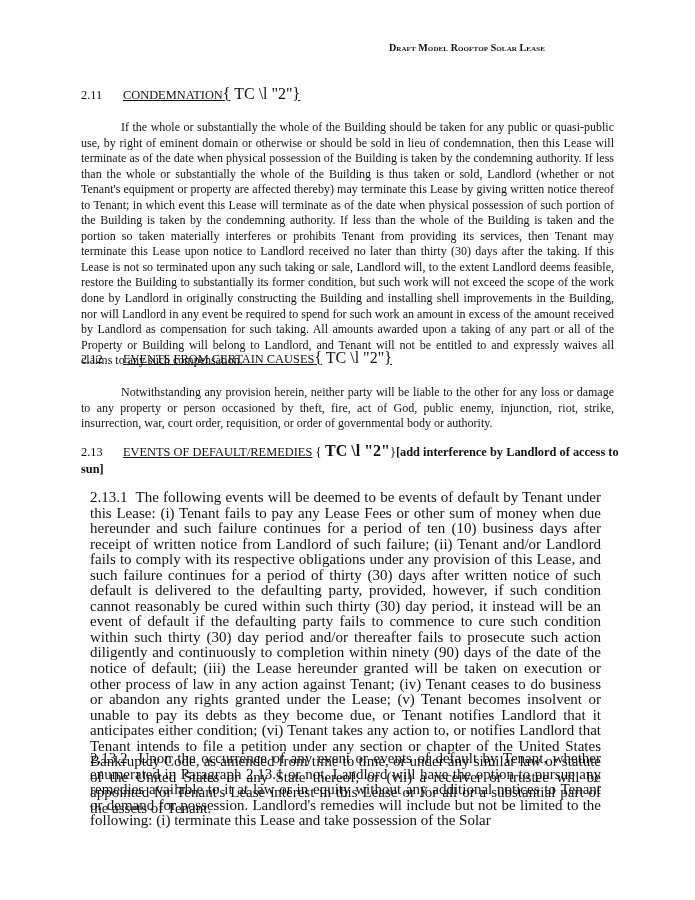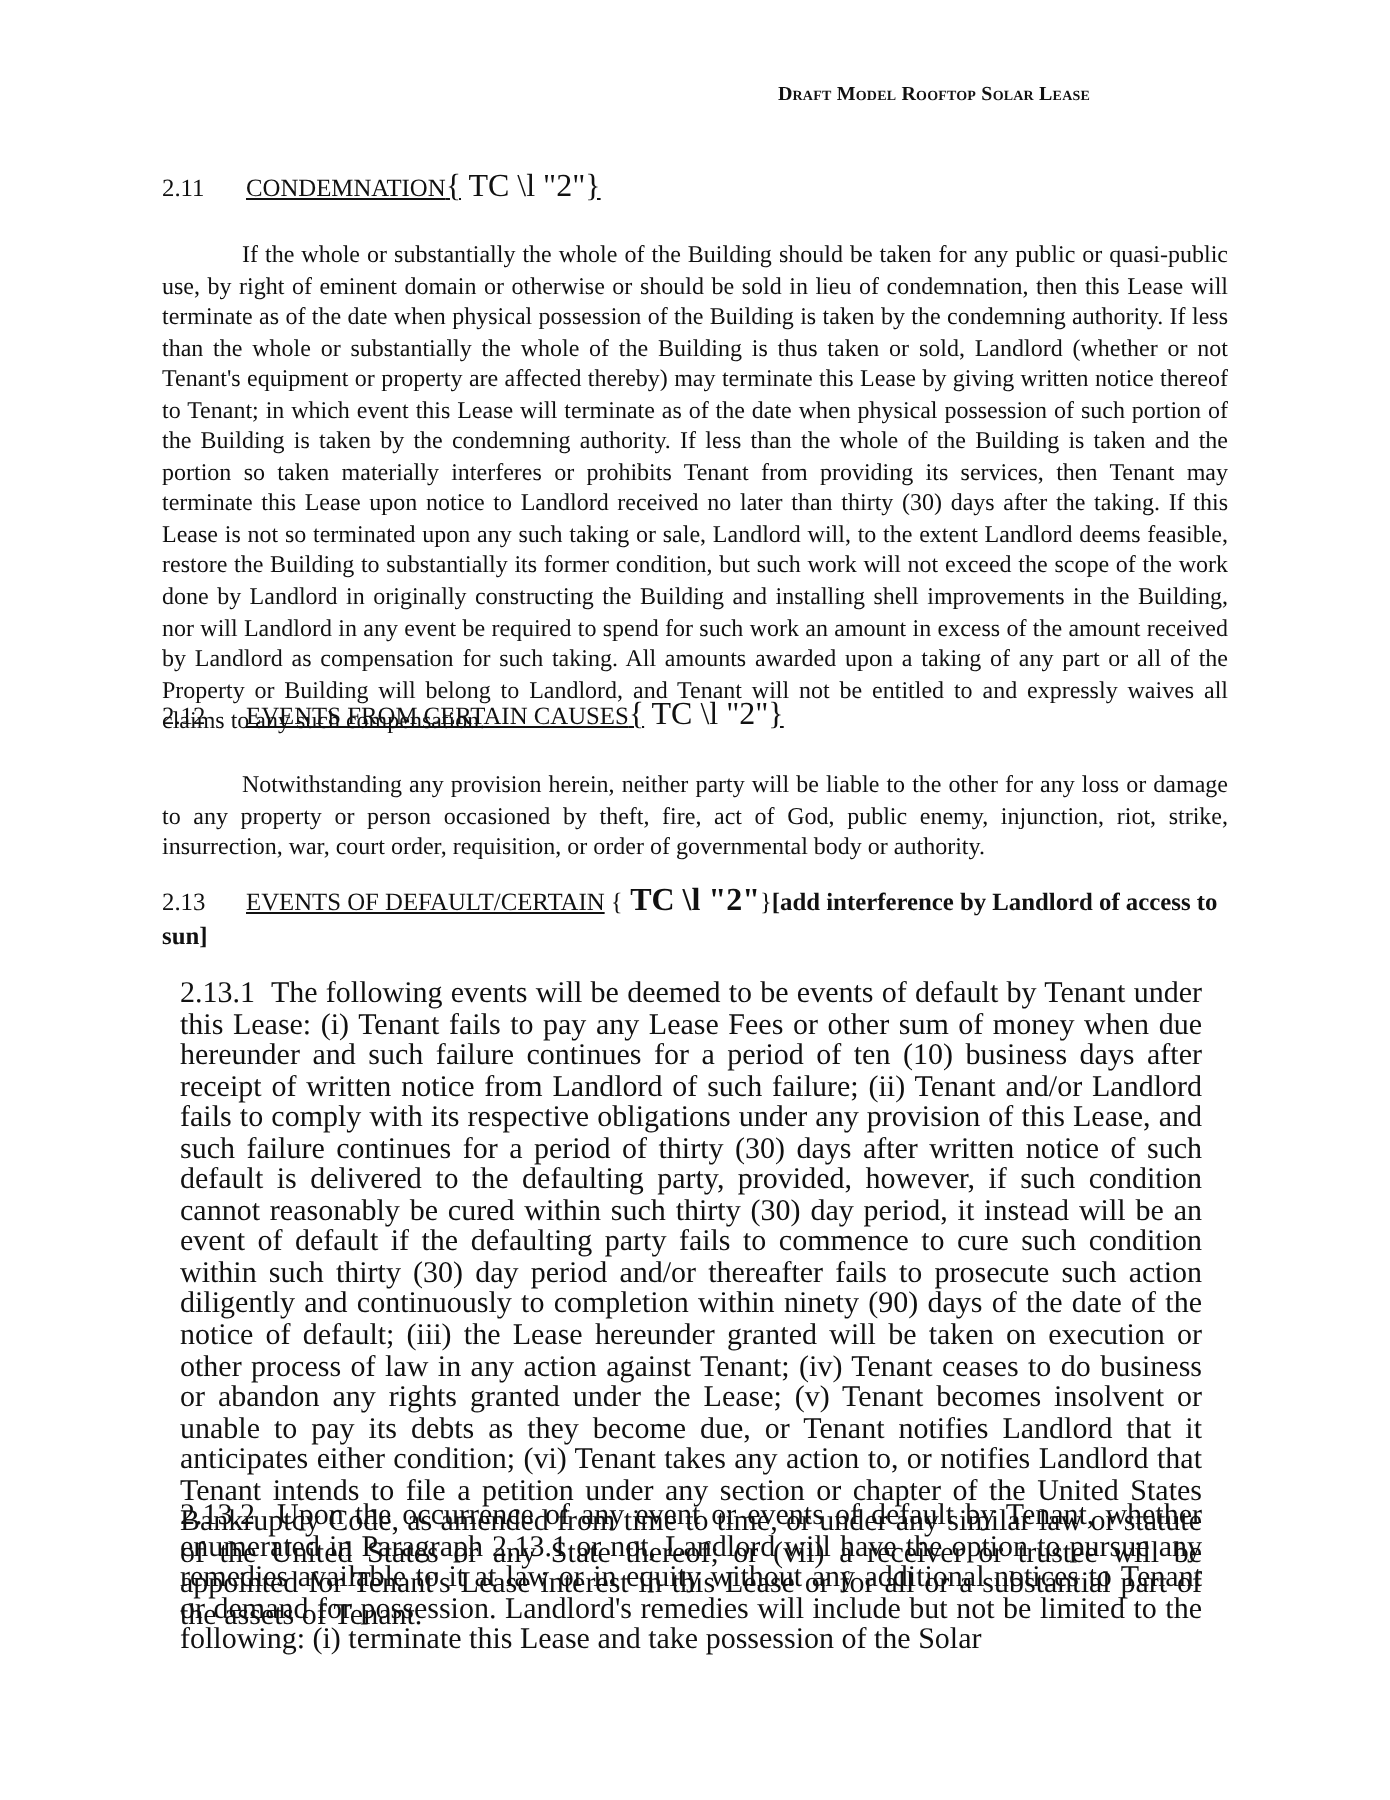--- a/index.html
+++ b/index.html
@@ -31,21 +31,21 @@
     <span class="num">2.11</span><span class="title"><span>CONDEMNATION</span><span class="tc">{</span></span><span class="tc"> TC \l "2"</span><span class="tc title">}</span>
   </div>
   <div class="para indent" style="top:120px;">If the whole or substantially the whole of the Building should be taken for any public or quasi-public use, by right of eminent domain or otherwise or should be sold in lieu of condemnation, then this Lease will terminate as of the date when physical possession of the Building is taken by the condemning authority.  If less than the whole or substantially the whole of the Building is thus taken or sold, Landlord (whether or not Tenant's equipment or property are affected thereby) may terminate this Lease by giving written notice thereof to Tenant; in which event this Lease will terminate as of the date when physical possession of such portion of the Building is taken by the condemning authority.  If less than the whole of the Building is taken and the portion so taken materially interferes or prohibits Tenant from providing its services, then Tenant may terminate this Lease upon notice to Landlord received no later than thirty (30) days after the taking.  If this Lease is not so terminated upon any such taking or sale, Landlord will, to the extent Landlord deems feasible, restore the Building to substantially its former condition, but such work will not exceed the scope of the work done by Landlord in originally constructing the Building and installing shell improvements in the Building, nor will Landlord in any event be required to spend for such work an amount in excess of the amount received by Landlord as compensation for such taking.  All amounts awarded upon a taking of any part or all of the Property or Building will belong to Landlord, and Tenant will not be entitled to and expressly waives all claims to any such compensation.</div>
 
   <div class="heading" style="top:349px;">
     <span class="num">2.12</span><span class="title"><span>EVENTS FROM CERTAIN CAUSES</span><span class="tc">{</span></span><span class="tc"> TC \l "2"</span><span class="tc title">}</span>
   </div>
   <div class="para indent" style="top:385px;font-family:Liberation Serif, serif;">Notwithstanding any provision herein, neither party will be liable to the other for any loss or damage to any property or person occasioned by theft, fire, act of God, public enemy, injunction, riot, strike, insurrection, war, court order, requisition, or order of governmental body or authority.</div>
 
   <div class="h213" style="top:442px;">
-    <span class="num">2.13</span><span style="text-decoration:underline;">EVENTS OF DEFAULT/CERTAIN</span><span> {</span><span style="font-size:16px;font-weight:bold;"> TC \l "2"</span><span>}</span><b>[add interference by Landlord of access to sun]</b>
+    <span class="num">2.13</span><span style="text-decoration:underline;">EVENTS OF DEFAULT/REMEDIES</span><span> {</span><span style="font-size:16px;font-weight:bold;"> TC \l "2"</span><span>}</span><b>[add interference by Landlord of access to sun]</b>
   </div>
 
   <div class="sub" style="top:490px;">
     <span>2.13.1</span>&nbsp; <span>The following events will be deemed to be events of default by Tenant under this Lease: (i) Tenant fails to pay any Lease Fees or other sum of money when due hereunder and such failure continues for a period of ten (10) business days after receipt of written notice from Landlord of such failure; (ii) Tenant and/or Landlord fails to comply with its respective obligations under any provision of this Lease, and such failure continues for a period of thirty (30) days after written notice of such default is delivered to the defaulting party, provided, however, if such condition cannot reasonably be cured within such thirty (30) day period, it instead will be an event of default if the defaulting party fails to commence to cure such condition within such thirty (30) day period and/or thereafter fails to prosecute such action diligently and continuously to completion within ninety (90) days of the date of the notice of default; (iii) the Lease hereunder granted will be taken on execution or other process of law in any action against Tenant; (iv) Tenant ceases to do business or abandon any rights granted under the Lease; (v) Tenant becomes insolvent or unable to pay its debts as they become due, or Tenant notifies Landlord that it anticipates either condition; (vi) Tenant takes any action to, or notifies Landlord that Tenant intends to file a petition under any section or chapter of the United States Bankruptcy Code, as amended from time to time, or under any similar law or statute of the United States or any State thereof; or (vii) a receiver or trustee will be appointed for Tenant's Lease interest in this Lease or for all or a substantial part of the assets of Tenant.</span>
   </div>
 
   <div class="sub" style="top:751px;">
     <span>2.13.2</span>&nbsp; <span>Upon the occurrence of any event or events of default by Tenant, whether enumerated in Paragraph 2.13.1 or not, Landlord will have the option to pursue any remedies available to it at law or in equity without any additional notices to Tenant or demand for possession.  Landlord's remedies will include but not be limited to the following: (i) terminate this Lease and take possession of the Solar</span>
   </div>
 

